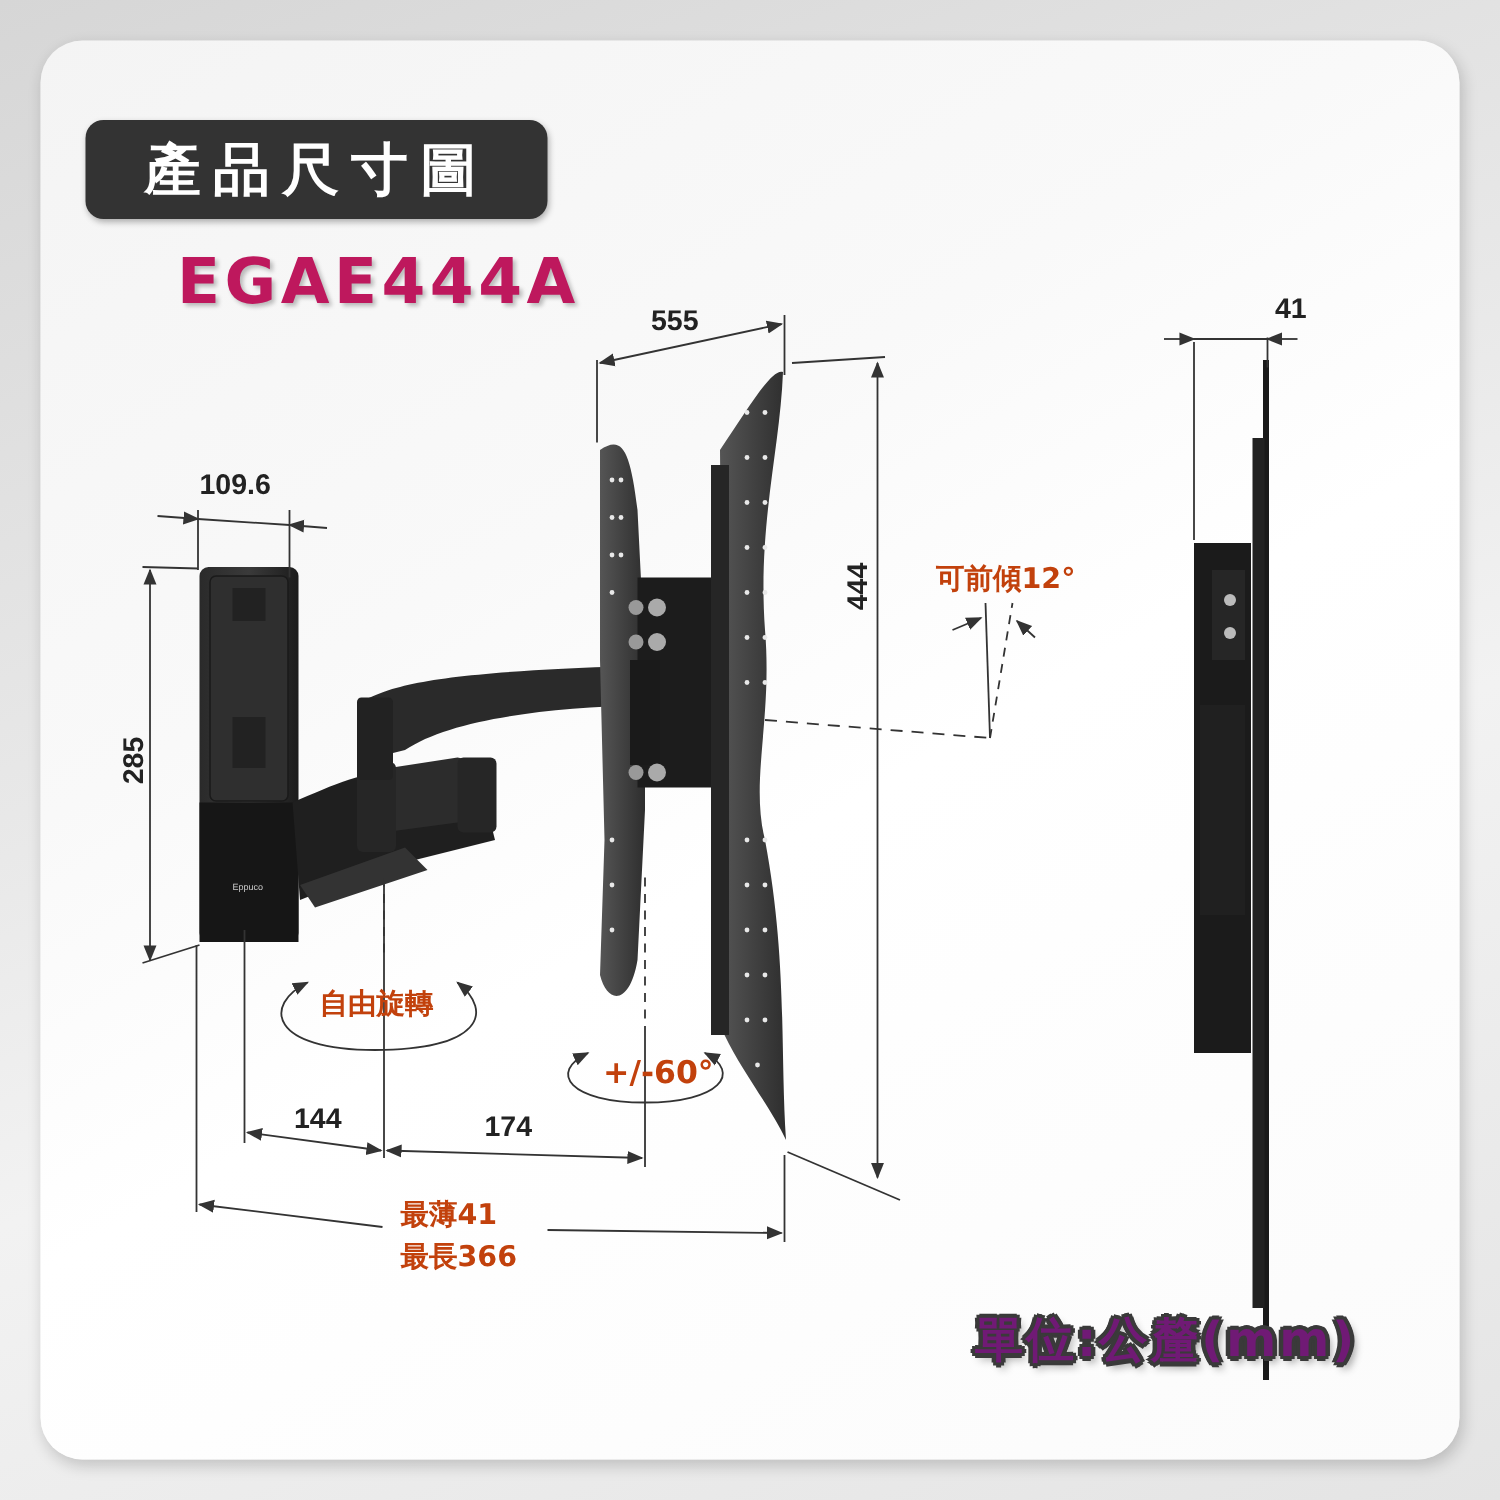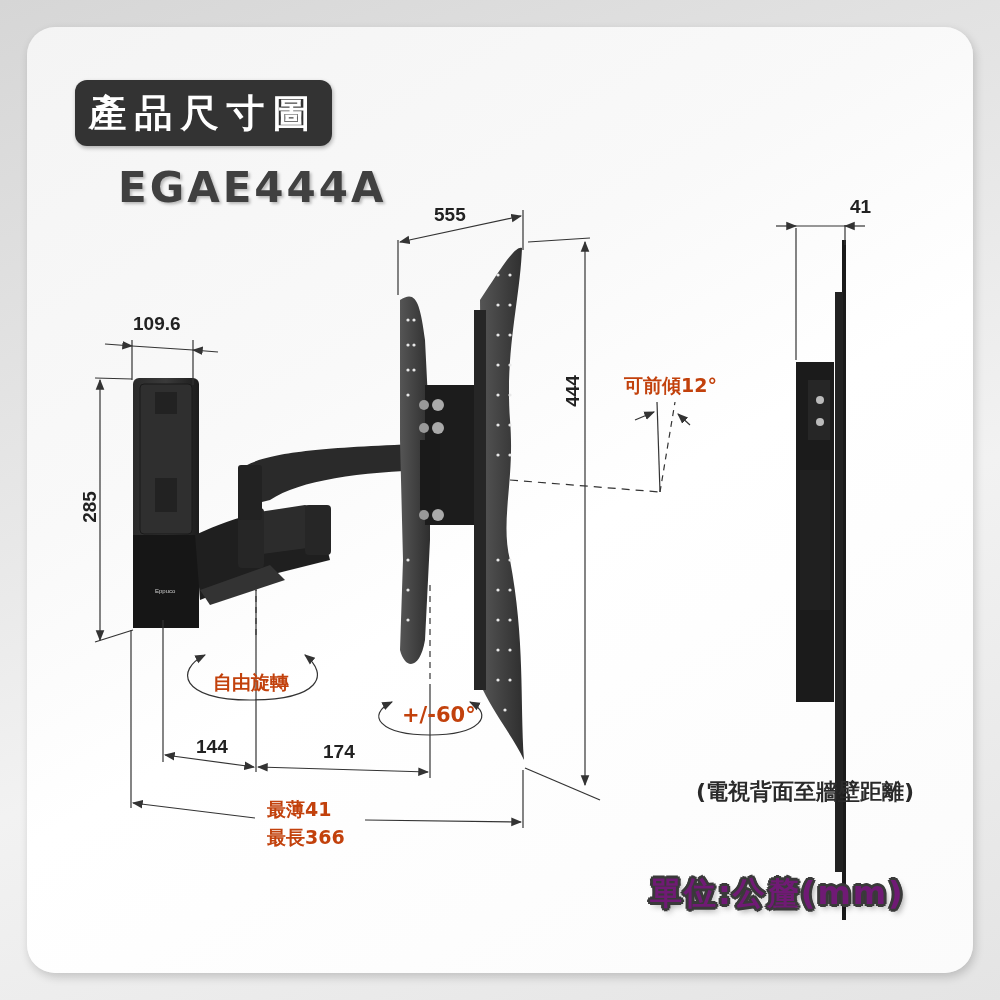--- a/index.html
+++ b/index.html
@@ -10,29 +10,29 @@
     position: relative;
   }
   .card {
     position: absolute; left: 27px; top: 27px; width: 946px; height: 946px;
     border-radius: 28px;
     background: linear-gradient(150deg, #f4f4f4 0%, #f9f9f9 35%, #ffffff 55%, #fbfbfb 100%);
     box-shadow: 2px 4px 10px rgba(0,0,0,0.18);
     overflow: hidden;
   }
   .title-pill {
-    position: absolute; left: 75px; top: 80px; width: 257px; height: 66px;
+    position: absolute; left: 57px; top: 80px; width: 308px; height: 66px;
     background: #333333; border-radius: 12px;
     display: flex; align-items: center; justify-content: center;
     color: #fff; font-weight: bold; font-size: 38px; letter-spacing: 8px;
     box-shadow: 1px 2px 4px rgba(0,0,0,0.3);
   }
   .model {
     position: absolute; left: 118px; top: 163px;
-    font-size: 42px; font-weight: bold; color: #404040; letter-spacing: 3px;
+    font-size: 42px; font-weight: bold; color: #be185d; letter-spacing: 3px;
     text-shadow: 2px 2px 3px rgba(0,0,0,0.25);
     font-family: "DejaVu Sans", sans-serif;
   }
   svg.diagram { position: absolute; left: 0; top: 0; width: 1000px; height: 1000px; }
   .dim { position: absolute; font-size: 19px; font-weight: bold; color: #222; font-family: "Liberation Sans", sans-serif; }
   .lbl { position: absolute; font-size: 19px; font-weight: bold; color: #c2410c; font-family: "DejaVu Sans", sans-serif; }
   .rot { transform: rotate(-90deg); transform-origin: center; }
   .collapsed {
     position: absolute; left: 660px; top: 775px; width: 290px; text-align: center;
     font-size: 22px; font-weight: bold; color: #2a2a2a; line-height: 34px;
@@ -203,20 +203,19 @@
 <div class="dim rot" style="left:553px; top:380px; width:40px; text-align:center;">444</div>
 <div class="dim" style="left:133px; top:313px;">109.6</div>
 <div class="dim rot" style="left:70px; top:496px; width:40px; text-align:center;">285</div>
 <div class="dim" style="left:850px; top:196px;">41</div>
 <div class="dim" style="left:196px; top:736px;">144</div>
 <div class="dim" style="left:323px; top:741px;">174</div>
 <div class="lbl" style="left:267px; top:797px;">最薄41</div>
 <div class="lbl" style="left:267px; top:825px;">最長366</div>
 
 <div class="lbl" style="left:624px; top:373px;">可前傾12°</div>
-<div class="lbl" style="left:213px; top:670px;text-align:center;">自由旋轉</div>
+<div class="lbl" style="left:213px; top:656px;text-align:center;">自由旋轉</div>
 <div class="lbl" style="left:392px; top:703px; font-size:21px;margin-left:10px;">+/-60°</div>
 
 <div class="collapsed">
-  <div>(電視背面至牆壁距離)</div>
 </div>
 
 <div class="unit">單位:公釐(mm)</div>
 
 </body></html>

